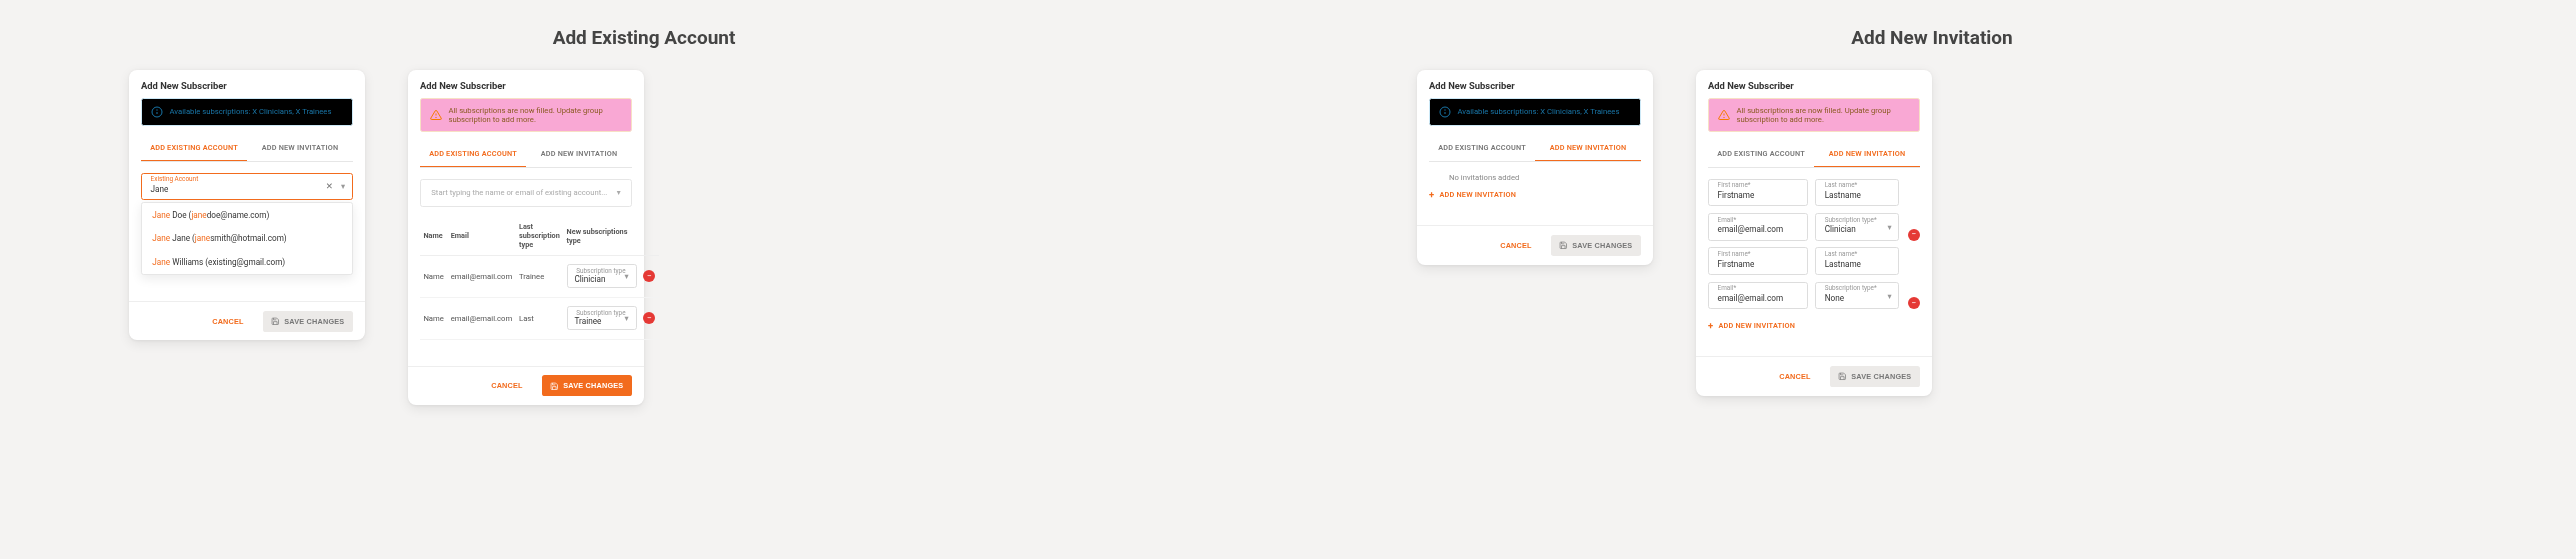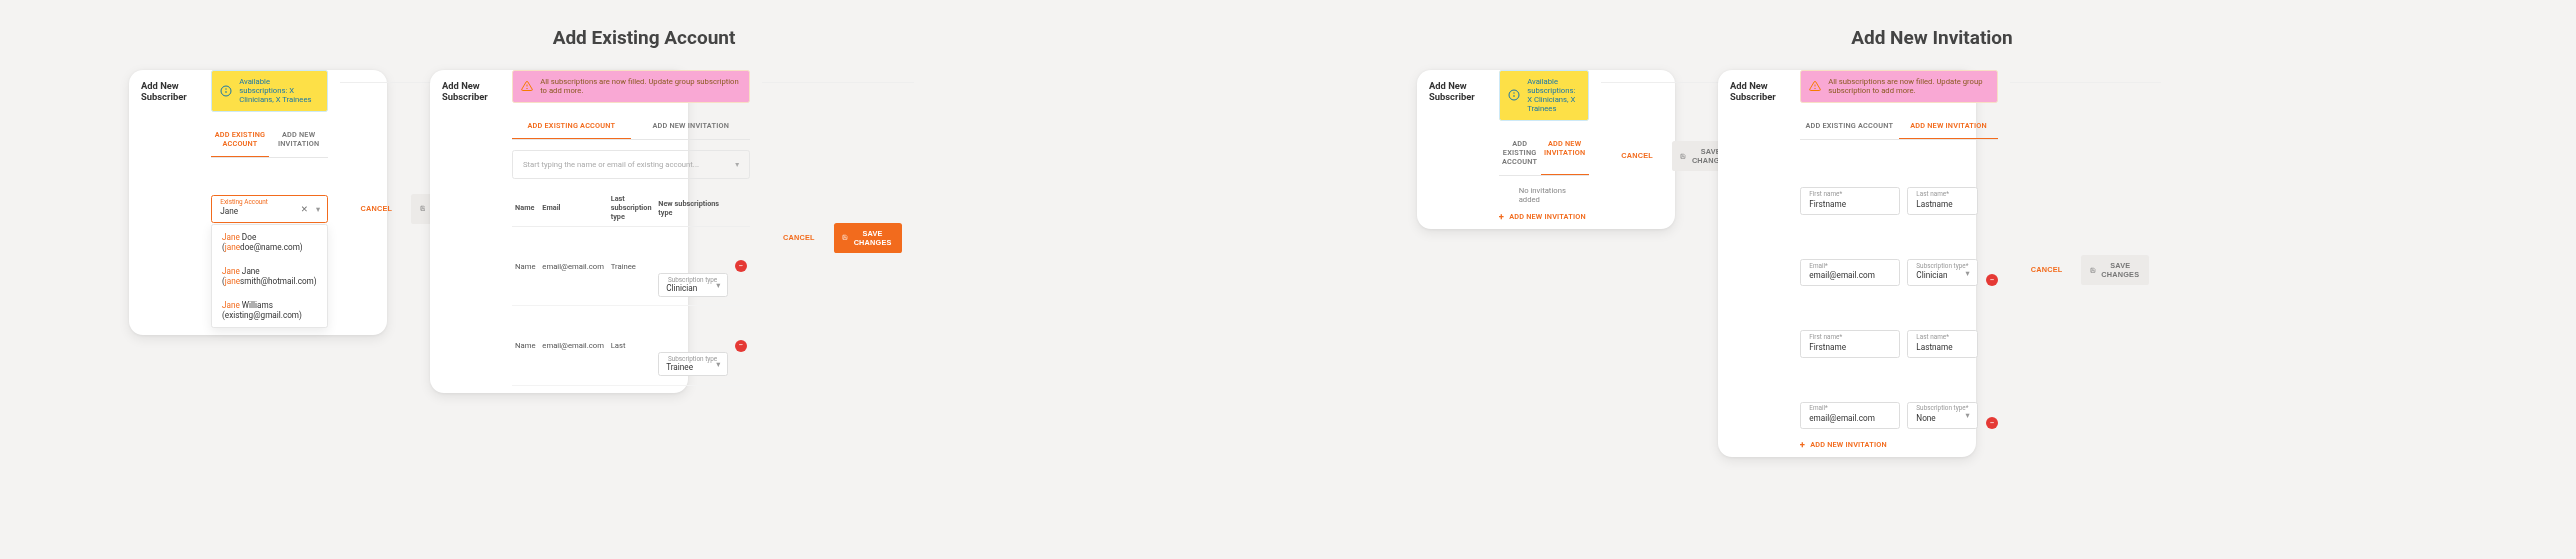--- a/index.html
+++ b/index.html
@@ -18,43 +18,44 @@
   .group-title {
     text-align: center;
     font-size: 19px;
     font-weight: 700;
     color: #444;
     margin-bottom: 20.6px;
   }
   .cards-row { display: flex; gap: 43px; align-items: flex-start; }
   .card {
     background: #fff;
-    border-radius: 14px;
+    border-radius: 8px;
     box-shadow: 0 3.4px 12px rgba(0,0,0,0.08), 0 0.9px 2.6px rgba(0,0,0,0.05);
-    width: 258px;
+    width: 236px;
     display: flex;
+    flex-direction: column;
   }
   .card-header {
     padding: 10.3px 12px 6.9px;
     font-weight: 700;
     font-size: 9.4px;
     color: #333;
   }
   .card-body { padding: 0 12px 6.9px; }
 
   .alert {
     display: flex;
     align-items: center;
     gap: 6.9px;
     padding: 6.9px 8.6px;
     border-radius: 2.6px;
     font-size: 7.7px;
     margin-bottom: 8.6px;
   }
-  .alert-info { background: #fde047; color: #1976a8; border: 0.9px solid #cde9f7; }
+  .alert-info { background: #000000; color: #1976a8; border: 0.9px solid #cde9f7; }
   .alert-warn { background: #f9a8d4; color: #8a5a22; border: 0.9px solid #f7e0c5; }
   .alert-warn .icon-warn { color: #f57c00; }
   .icon-info, .icon-warn { width: 12px; height: 12px; flex-shrink: 0; }
 
   .tabs { display: flex; border-bottom: 0.9px solid #e6e6e6; margin-bottom: 10.3px; }
   .tab {
     flex: 1;
     text-align: center;
     font-size: 7.3px;
     letter-spacing: 0.2px;
@@ -68,21 +69,20 @@
   .tab.active { color: #f26b1d; border-bottom-color: #f26b1d; }
 
   
   .field {
     position: relative;
     border: 0.9px solid #ddd;
     border-radius: 2.6px;
     padding: 10.3px 24px 5.2px 8.6px;
     font-size: 8.2px;
     background: #fff;
-    margin-top: 37px;
   }
   .field.focus { border: 1.3px solid #f26b1d; }
   .field-label {
     position: absolute;
     top: 1.7px; left: 8.6px;
     font-size: 6.4px;
     color: #999;
   }
   .field.focus .field-label { color: #f26b1d; }
   .field .clear-x {
@@ -102,21 +102,21 @@
     margin-top: 1.7px;
     border: 0.9px solid #e6e6e6;
     border-radius: 2.6px;
     box-shadow: 0 3.4px 10.3px rgba(0,0,0,0.08);
     background: #fff;
   }
   .ac-item { padding: 6.9px 10.3px; font-size: 8.2px; cursor: pointer; }
   .hl { color: #f26b1d; }
 
   .card-footer {
-    margin-top: 12px;
+    margin-top: 19px;
     padding: 8.6px 12px;
     border-top: 0.9px solid #eee;
     display: flex;
     justify-content: flex-end;
     align-items: center;
     gap: 10.3px;
   }
   .btn {
     font-size: 7.3px;
     font-weight: 600;

